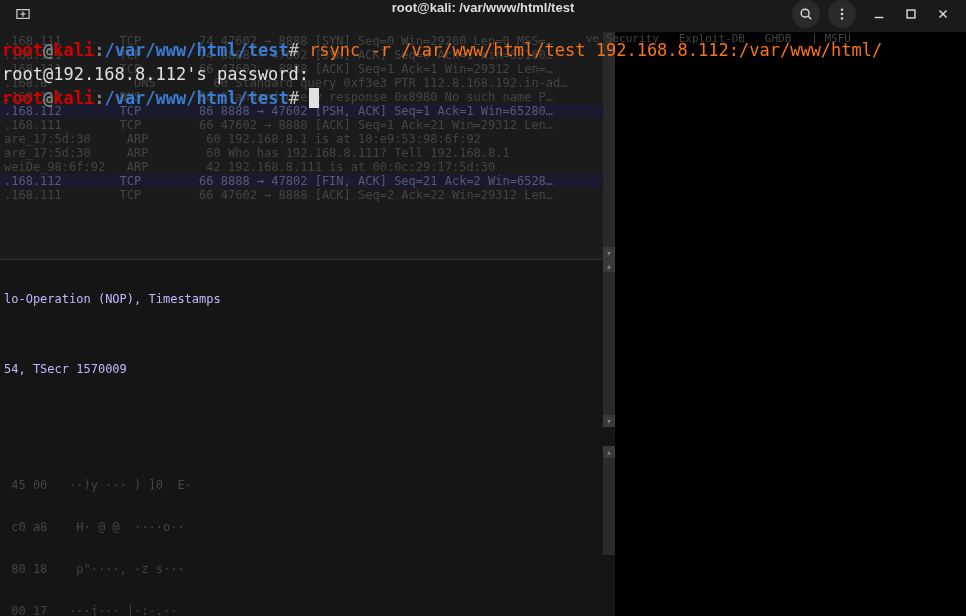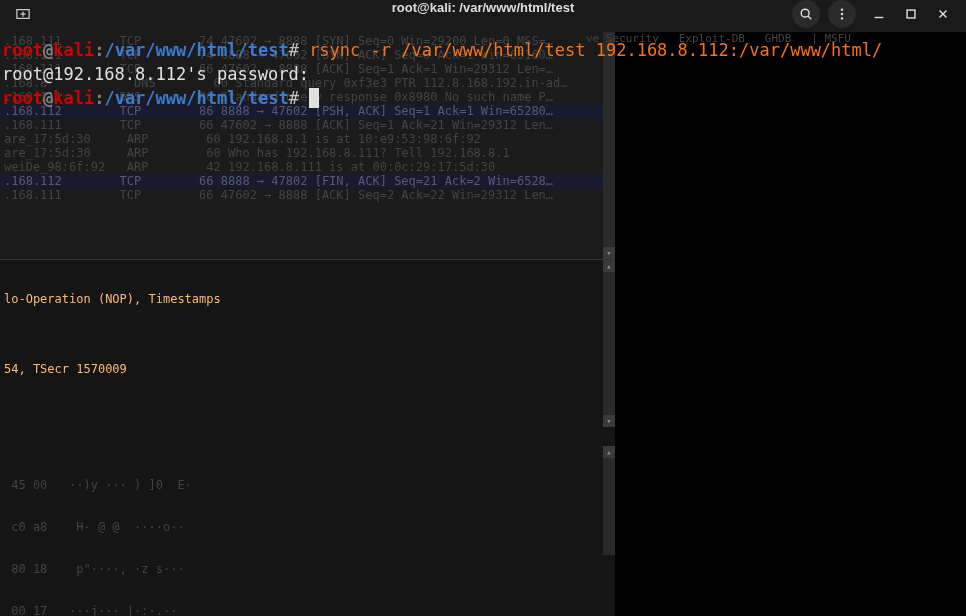--- a/index.html
+++ b/index.html
@@ -84,21 +84,21 @@
 .packet-list { padding-top: 2px; }
 .packet-row {
   white-space: pre;
   padding: 0 4px;
   color: #444;
 }
 .packet-row.hl { background: #1a1a2e; color: #555a77; }
 .mid-panel {
   background: #151515;
   padding: 4px;
-  color: #fdba74;
+  color: #c4b5fd;
   white-space: pre;
 }
 .hex-panel {
   background: #151515;
   padding: 4px;
   color: #444;
   white-space: pre;
 }
 .hex-hdr {
   background: #1a2a3a;

